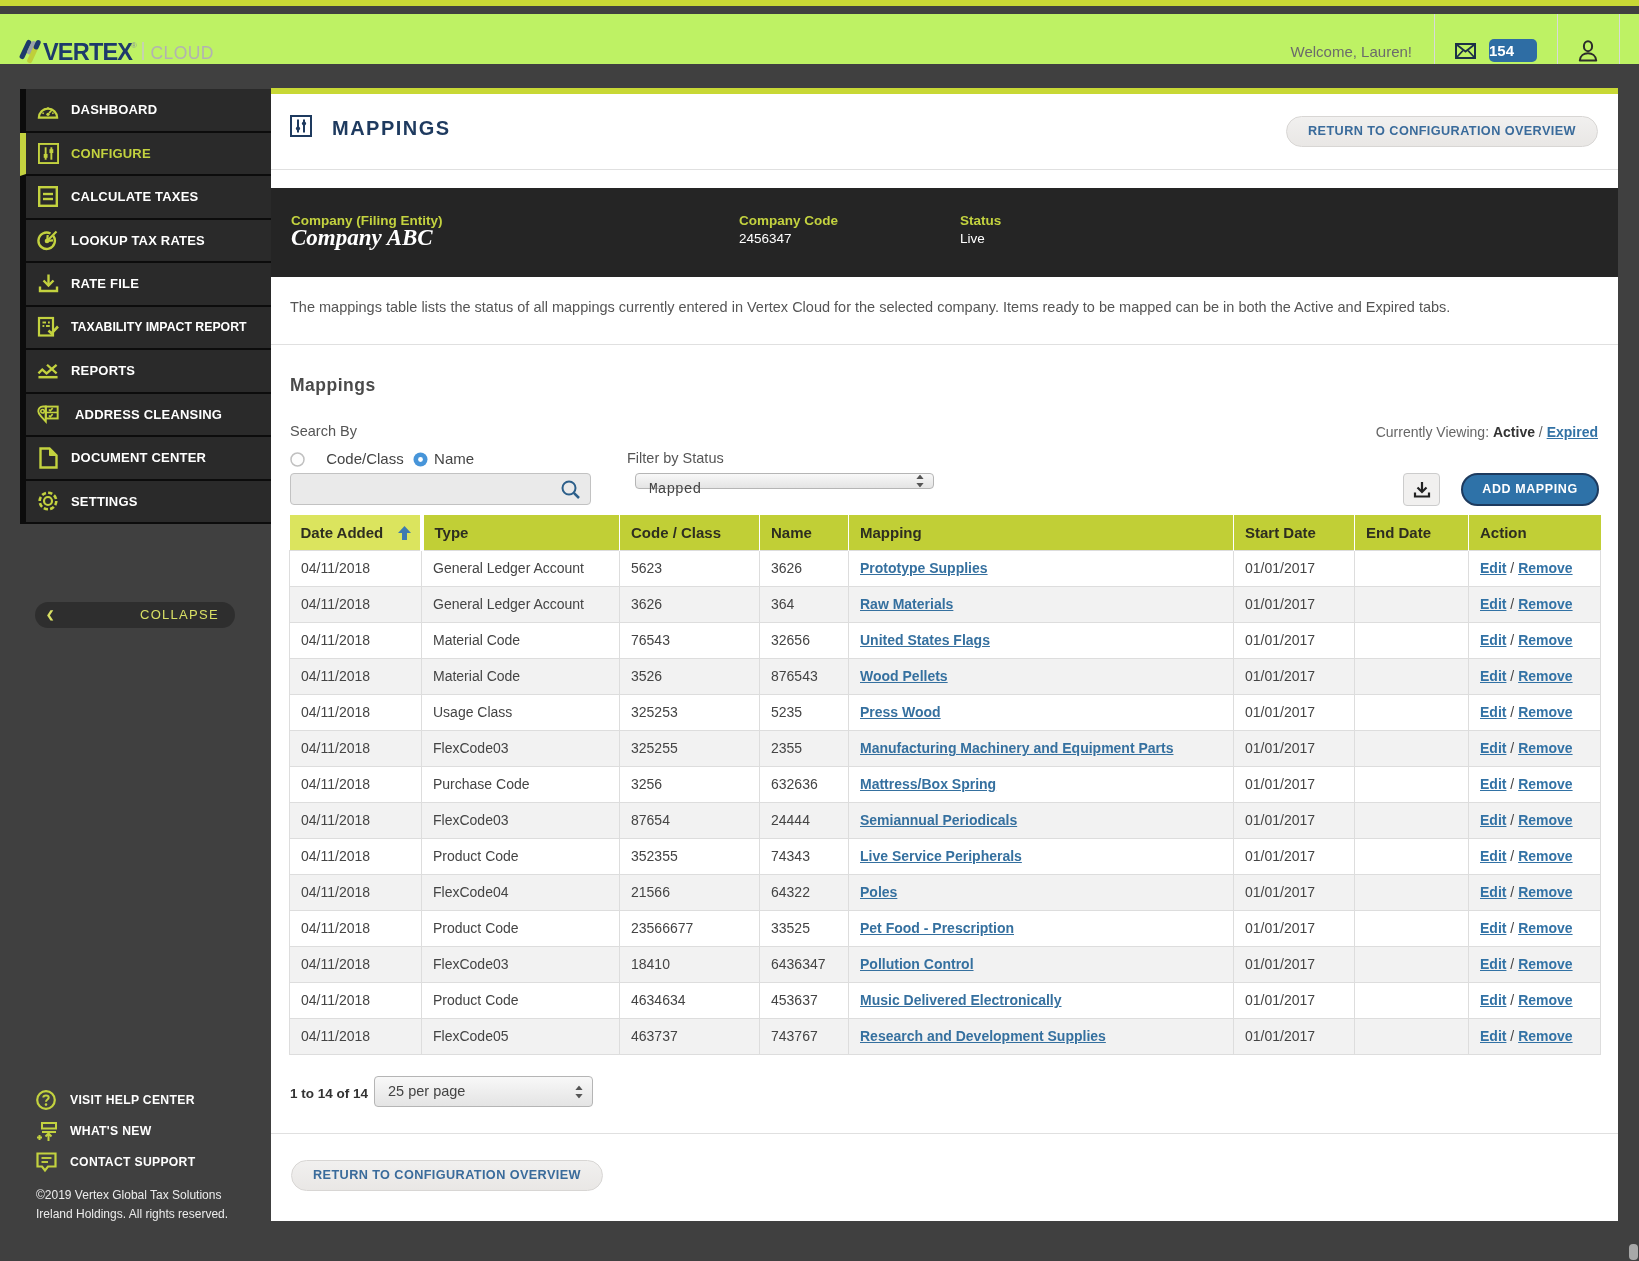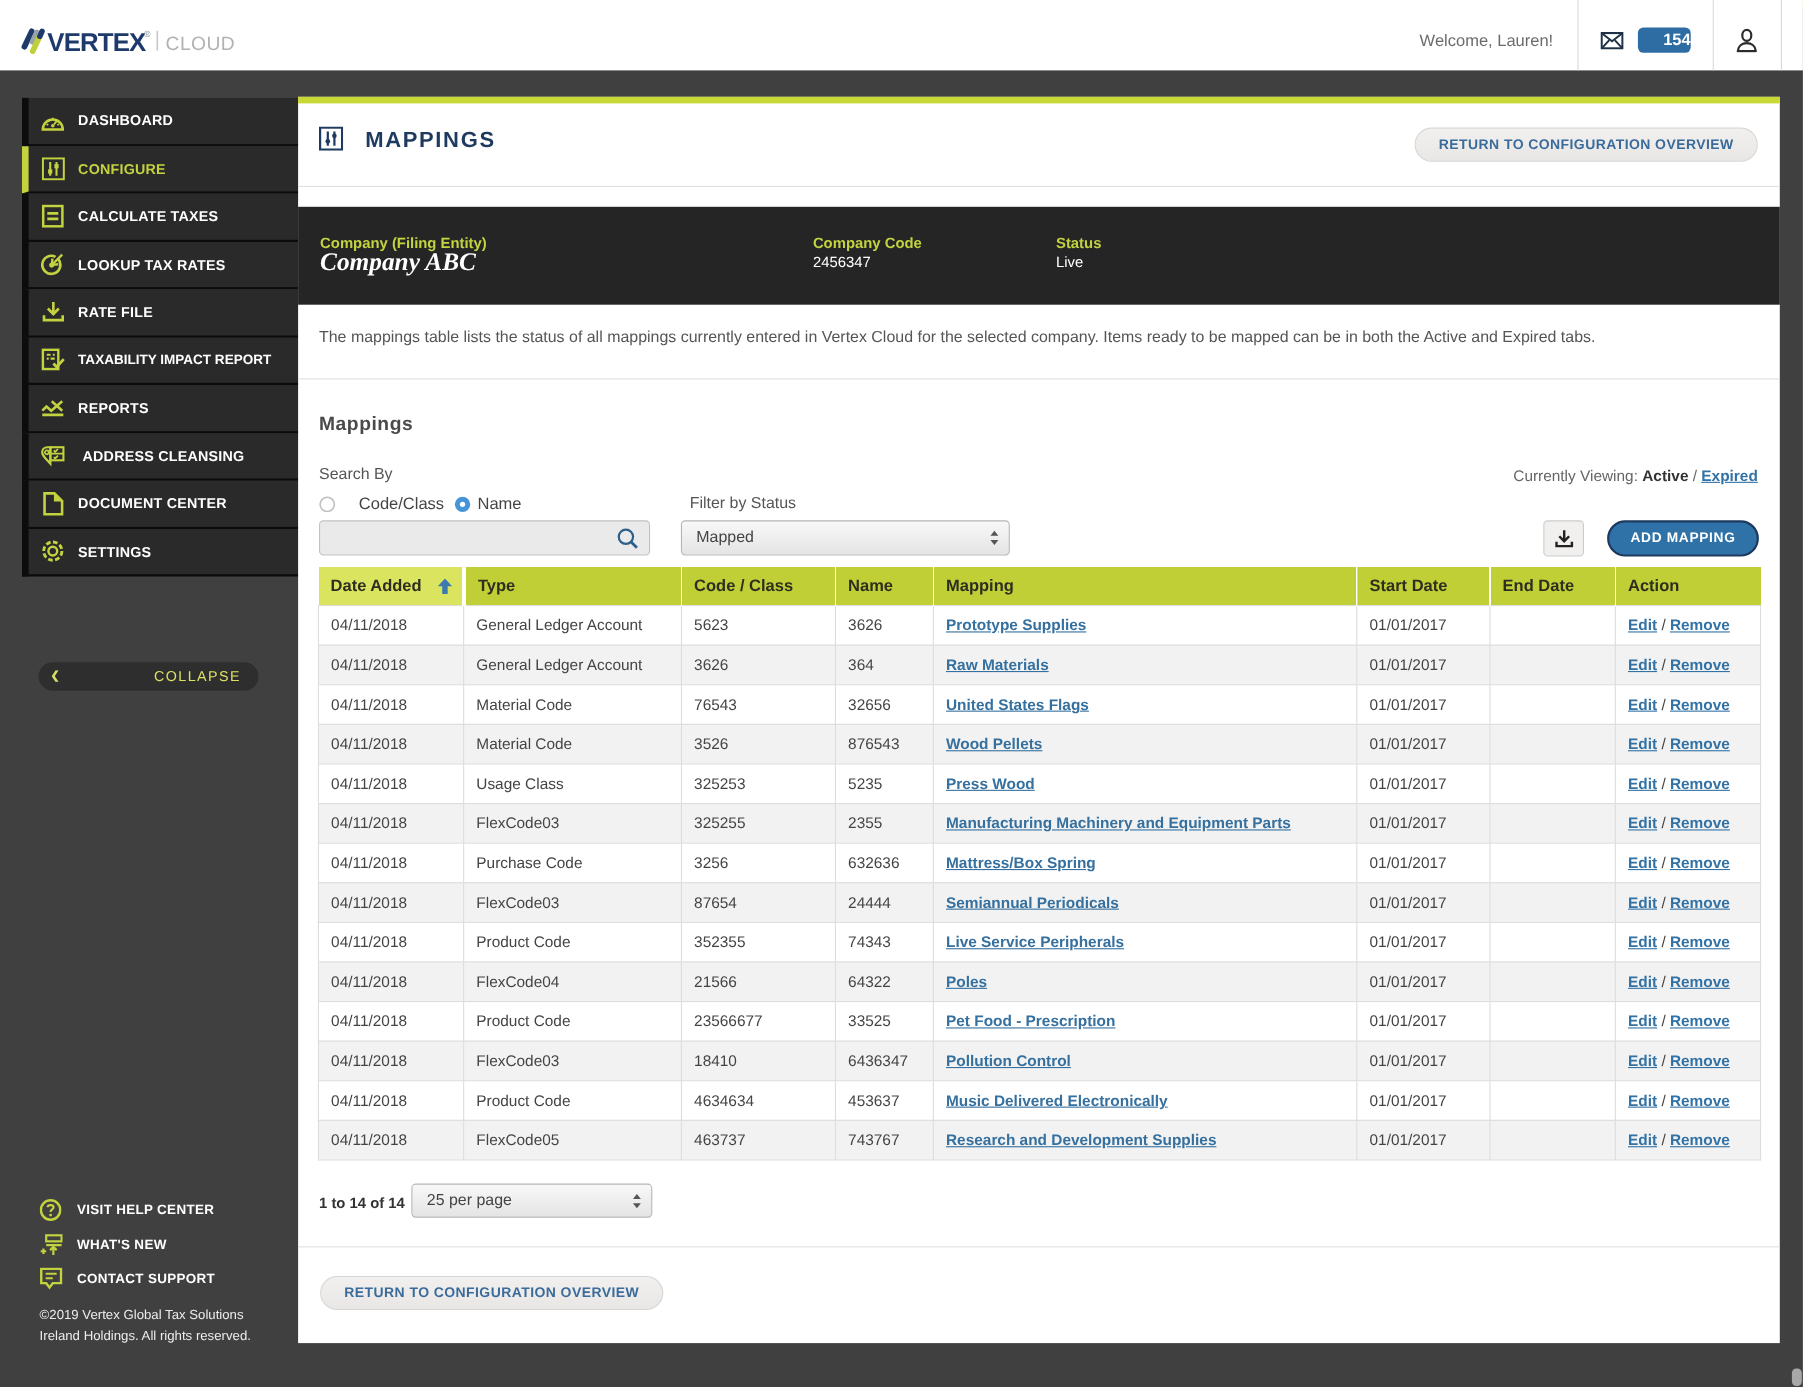--- a/index.html
+++ b/index.html
@@ -4,25 +4,25 @@
 <style>
   * { box-sizing: border-box; margin: 0; padding: 0; }
   html,body { width:1639px; height:1261px; }
   body {
     font-family: "Liberation Sans", sans-serif;
     background: #404040;
     position: relative;
     overflow: hidden;
   }
   .topstrip { position:absolute; left:0; top:0; width:1639px; height:6px; background:#c8d835; }
-  .hdr { position:absolute; left:0; top:0; width:1639px; height:64px; background:#ffffff; }
+  .hdr { position:absolute; left:0; top:14px; width:1639px; height:50px; background:#bef264; }
   .hdr .vline { position:absolute; top:0; bottom:0; width:1px; background:#d9d9d9; }
   .logo { position:absolute; left:19px; top:21px; height:30px; }
   .welcome { position:absolute; right:227px; top:29px; font-size:15px; color:#6b6b6b; }
-  .badge154 { position:absolute; left:1489px; top:25px; width:48px; height:23px; background:#2e6da4; border-radius:5px; color:#fff; font-weight:bold; font-size:15px; text-align:right; line-height:23px; }
+  .badge154 { position:absolute; left:1489px; top:25px; width:48px; height:23px; background:#2e6da4; border-radius:5px; color:#fff; font-weight:bold; font-size:15px; text-align:left; line-height:23px; }
 
   
   .nav { position:absolute; left:20px; top:89px; width:259px; }
   .nav .item {
     height:43.5px; background:#2a2a2a; border-left:6px solid #0c0c0c;
     border-bottom:2px solid #0c0c0c; display:flex; align-items:center;
     color:#fff; font-weight:bold; font-size:13px; letter-spacing:0.2px; white-space:nowrap;
   }
   .nav .item .ic { width:22px; height:22px; margin-left:11px; margin-right:12px; flex:none; display:flex; align-items:center; justify-content:center;}
   .nav .item.active { border-left-color:#c3d23f; color:#c3d23f; }
@@ -51,21 +51,21 @@
   .desc { position:absolute; left:19px; top:211px; font-size:14.5px; color:#555; }
   .sec-title { position:absolute; left:19px; top:287px; font-size:17.5px; font-weight:bold; color:#4a4a4a; letter-spacing:0.5px; }
   .searchby { position:absolute; left:19px; top:335px; font-size:14.5px; color:#555; }
   .radios { position:absolute; left:19px; top:362px; font-size:15px; color:#444; }
   .cv { position:absolute; right:20px; top:336px; font-size:14px; color:#666; }
   .cv b { color:#333; }
   .cv a { color:#3272a5; font-weight:bold; }
   .searchbox { position:absolute; left:19px; top:385px; width:301px; height:32px; background:#eaeaea; border:1px solid #c2c2c2; border-radius:4px; }
   .filterlbl { position:absolute; left:356px; top:362px; font-size:14.5px; color:#555; }
   .select { background:linear-gradient(#f8f8f8,#e4e4e4); border:1px solid #b5b5b5; border-radius:4px; font-size:14.5px; color:#444; position:absolute; }
-  .sel-status { left:348px; top:385px; width:299px; height:32px; line-height:30px; padding-left:13px; }
+  .sel-status { left:364px; top:385px; width:299px; height:16px; line-height:30px; padding-left:13px;font-family:Liberation Mono, monospace; }
   .dlbtn { position:absolute; left:1132px; top:385px; width:37px; height:33px; background:#f1f0ef; border:1px solid #ccc; border-radius:4px; display:flex; align-items:center; justify-content:center; }
   .addbtn { position:absolute; left:1190px; top:385px; width:138px; height:33px; background:#2e72a8; border:2px solid #1d3a5e; border-radius:17px; color:#fff; font-weight:bold; font-size:12.5px; letter-spacing:0.6px; text-align:center; line-height:29px; }
 
   table.map { position:absolute; left:18px; top:427px; width:1311px; border-collapse:collapse; table-layout:fixed; font-size:14px; color:#444; }
   table.map th { background:#c1cf36; font-size:15px; font-weight:bold; color:#2e2e20; text-align:left; height:35px; padding:0 0 0 11px; border-right:1px solid #fff; position:relative; }
   table.map th.sorted { background:#dbe45e; border-right:4px solid #fff; }
   table.map td { height:36px; padding:0 0 0 11px; border:1px solid #ddd; }
   table.map tr.alt td { background:#f2f2f2; }
   table.map a { color:#35709f; font-weight:bold; text-decoration:underline; }
   table.map td.act a { color:#3272a5; }

